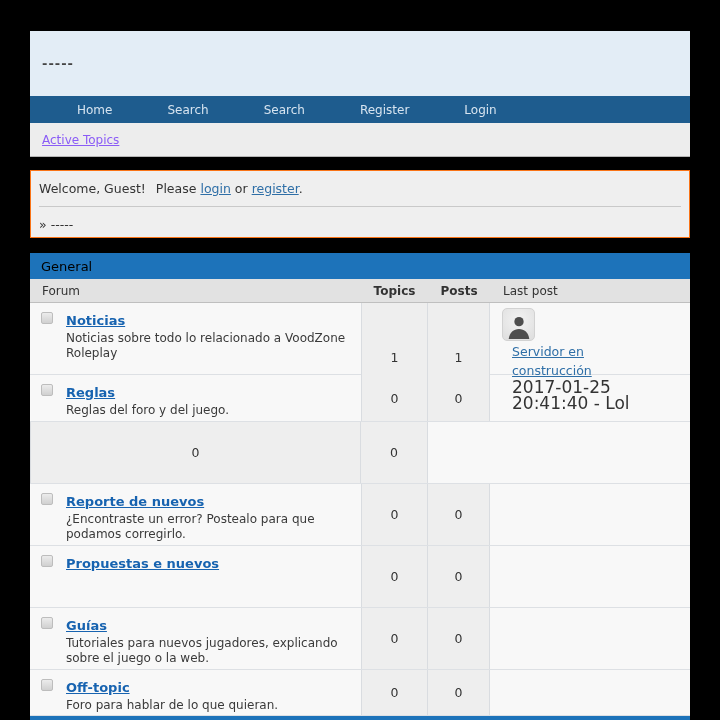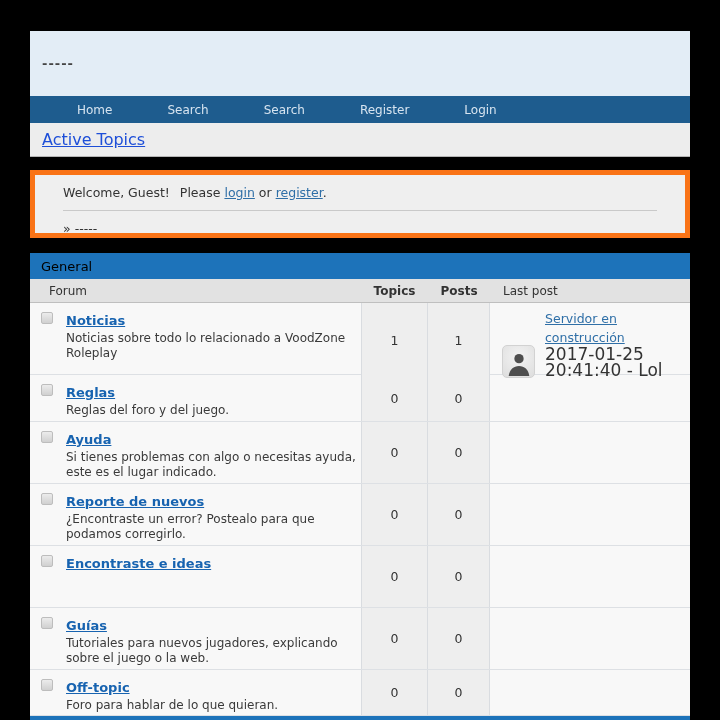--- a/index.html
+++ b/index.html
@@ -15,41 +15,41 @@
   
   .masthead { background: #e3edf6; height: 65px; display: flex; align-items: center; padding-left: 12px; }
   .site-title { font-size: 13px; font-weight: bold; color: #444; letter-spacing: 1px; }
 
   
   .nav { background: #1e5c8e; height: 27px; display: flex; align-items: center; padding-left: 13px; }
   .nav-item { color: #d7e4f0; font-size: 12px; text-decoration: none; margin-right: 21px; cursor: pointer; margin-left: 34px; }
 
   
   .subnav { background: #ededed; height: 34px; border-bottom: 1px solid #b5b5b5; display: flex; align-items: center; padding-left: 12px; }
-  .subnav-link { color: #1d4ed8; font-size: 16px; text-decoration: underline; cursor: pointer; }
+  .subnav-link { color: #8b5cf6; font-size: 12px; text-decoration: underline; cursor: pointer; }
 
   .gap13 { height: 13px; }
   .gap15 { height: 15px; }
 
   
-  .welcome-box { background: #efefef; border: 5px solid #f97316; height: 68px; padding: 10px 28px; overflow: hidden; }
+  .welcome-box { background: #efefef; border: 1px solid #f97316; height: 68px; padding: 10px 8px; overflow: hidden; }
   .welcome-line { font-size: 12.5px; color: #333; }
   .welcome-line .sp { margin-left: 10px; }
   .welcome-box a { color: #2f6fa7; text-decoration: underline; cursor: pointer; }
   .welcome-divider { border-top: 1px solid #c9c9c9; margin: 10px 0; }
   .breadcrumb { font-size: 12.5px; color: #333; }
 
   
   .category-bar { background: #1d73ba; height: 26px; color: #000000; font-size: 13px; display: flex; align-items: center; padding-left: 11px; }
 
   
   .row-grid { display: grid; grid-template-columns: 331px 67px 62px 1fr; width: 660px; }
   .thead { background: #e2e2e2; height: 24px; border-bottom: 1px solid #bfbfbf; font-size: 12px; color: #333; }
   .thead > div { display: flex; align-items: center; }
-  .th-forum { padding-left: 19px; }
+  .th-forum { padding-left: 12px; }
   .th-center { justify-content: center; font-weight: bold; }
   .th-last { padding-left: 13px; }
 
   .frow { background: #f8f8f8; border-bottom: 1px solid #dde0e4; }
   .h72 { height: 72px; } .h47 { height: 47px; } .h62 { height: 62px; } .h46 { height: 46px; }
 
   .cell-forum { display: flex; align-items: flex-start; padding: 7px 0 0 11px; }
   .status-icon {
     width: 12px; height: 12px; flex: 0 0 12px; margin-top: 2px;
     background: linear-gradient(#ececec, #d0d0d0);
@@ -59,21 +59,21 @@
   .forum-title { font-size: 13px; font-weight: bold; color: #1763b0; text-decoration: underline; cursor: pointer; line-height: 16px; display: inline-block; }
   .forum-desc { font-size: 12px; color: #3a3a3a; line-height: 15px; margin-top: 2px; max-width: 292px; }
 
   .cell-count {
     background: #eeeeee; display: flex; align-items: center; justify-content: center;
     font-size: 12.5px; color: #333;
   }
   .cell-topics { border-left: 1px solid #d9dce0; border-right: 1px solid #d9dce0; }
   .cell-posts { border-right: 1px solid #d9dce0; }
 
-  .cell-last { padding: 5px 8px 0 12px; display: flex; align-items: flex-end; }
+  .cell-last { padding: 5px 8px 0 12px; display: flex; align-items: flex-start; flex-direction: column; }
   .avatar {
     width: 33px; height: 33px; flex: 0 0 33px; border-radius: 5px; border: 1px solid #d2d2d2;
     background: radial-gradient(circle at 50% 35%, #f3f3f3, #dddddd);
     overflow: hidden; display: flex; align-items: flex-end; justify-content: center;
   }
   .avatar svg { width: 26px; height: 28px; display: block; }
   .last-text { margin-left: 10px; width: 134px; }
   .last-post-link { font-size: 12.5px; color: #2f6fa7; text-decoration: underline; cursor: pointer; line-height: 16px; }
   .last-meta { font-size: 17px; color: #333; line-height: 16px; }
 </style>
@@ -161,27 +161,20 @@
           <a class="forum-title">Reglas</a>
           <div class="forum-desc">Reglas del foro y del juego.</div>
         </div>
       </div>
       <div class="cell-count cell-topics">0</div>
       <div class="cell-count cell-posts">0</div>
       <div class="cell-last"></div>
     </div>
 
     <div class="frow row-grid h62">
-      <div class="cell-forum">
-        <span class="status-icon"></span>
-        <div class="forum-text">
-          <a class="forum-title">Ayuda</a>
-          <div class="forum-desc">Si tienes problemas con algo o necesitas ayuda, este es el lugar indicado.</div>
-        </div>
-      </div>
       <div class="cell-count cell-topics">0</div>
       <div class="cell-count cell-posts">0</div>
       <div class="cell-last"></div>
     </div>
 
     <div class="frow row-grid h62">
       <div class="cell-forum">
         <span class="status-icon"></span>
         <div class="forum-text">
           <a class="forum-title">Reporte de nuevos</a>
@@ -190,21 +183,21 @@
       </div>
       <div class="cell-count cell-topics">0</div>
       <div class="cell-count cell-posts">0</div>
       <div class="cell-last"></div>
     </div>
 
     <div class="frow row-grid h62">
       <div class="cell-forum">
         <span class="status-icon"></span>
         <div class="forum-text">
-          <a class="forum-title">Encontraste e ideas</a>
+          <a class="forum-title">Propuestas e nuevos</a>
         </div>
       </div>
       <div class="cell-count cell-topics">0</div>
       <div class="cell-count cell-posts">0</div>
       <div class="cell-last"></div>
     </div>
 
     <div class="frow row-grid h62">
       <div class="cell-forum">
         <span class="status-icon"></span>

